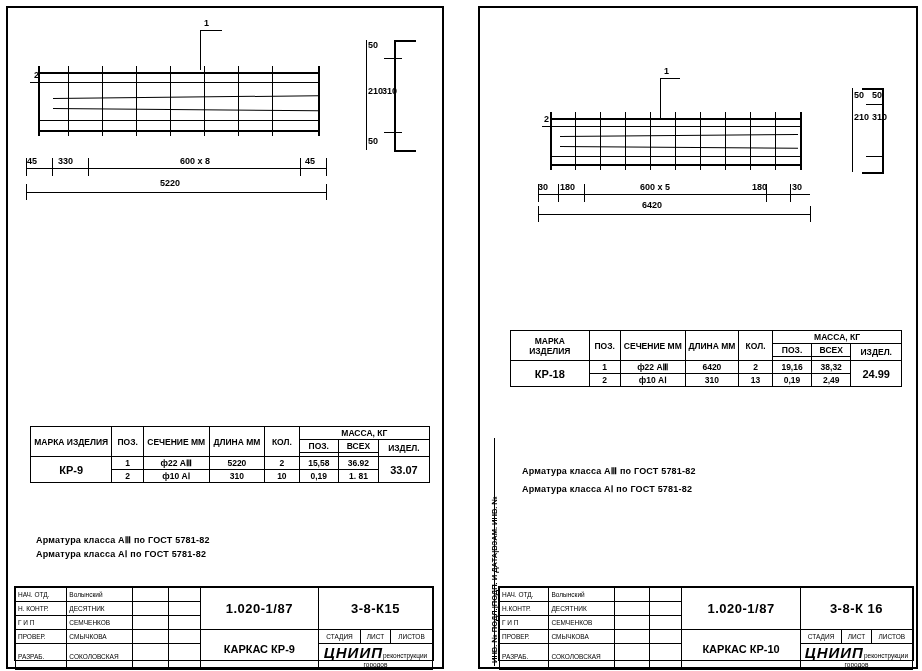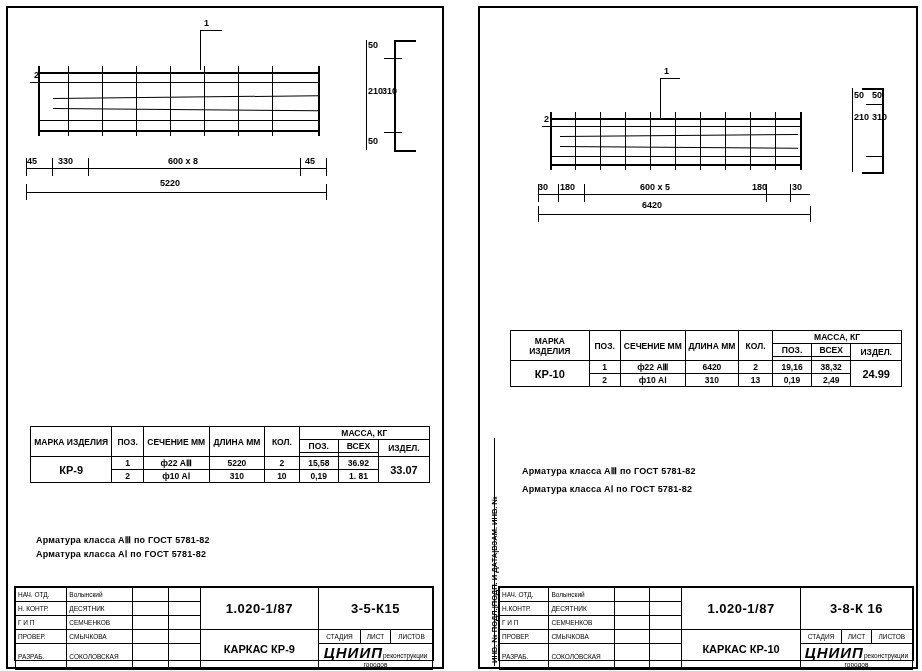--- a/index.html
+++ b/index.html
@@ -61,21 +61,21 @@
     <div class="lbl" style="left:26px;top:62px;">2</div>
 
     <div class="hline" style="left:18px;top:160px;width:300px;"></div>
     <div class="vline" style="left:18px;top:150px;height:18px;"></div>
     <div class="vline" style="left:44px;top:150px;height:18px;"></div>
     <div class="vline" style="left:80px;top:150px;height:18px;"></div>
     <div class="vline" style="left:292px;top:150px;height:18px;"></div>
     <div class="vline" style="left:318px;top:150px;height:18px;"></div>
     <div class="lbl" style="left:19px;top:148px;">45</div>
     <div class="lbl" style="left:50px;top:148px;">330</div>
-    <div class="lbl" style="left:160px;top:148px;">600 x 8</div>
+    <div class="lbl" style="left:172px;top:148px;">600 x 8</div>
     <div class="lbl" style="left:297px;top:148px;">45</div>
 
     <div class="hline" style="left:18px;top:184px;width:300px;"></div>
     <div class="vline" style="left:18px;top:176px;height:16px;"></div>
     <div class="vline" style="left:318px;top:176px;height:16px;"></div>
     <div class="lbl" style="left:152px;top:170px;">5220</div>
   </div>
 
   <div>
     <div class="vline2" style="left:386px;top:32px;height:110px;"></div>
@@ -138,21 +138,21 @@
 
   <div class="stamp" style="left:6px;top:578px;width:418px;height:73px;">
     <table>
       <tbody>
           <tr>
         <td style="width:48px;height:13px;" class="tiny">НАЧ. ОТД.</td>
         <td style="width:62px;" class="tiny">Волынский</td>
         <td style="width:34px;"></td>
         <td style="width:30px;"></td>
         <td rowspan="3" style="width:118px;text-align:center;" class="big">1.020-1/87</td>
-        <td rowspan="3" style="width:110px;text-align:center;" class="big">3-5-К15</td>
+        <td rowspan="3" style="width:110px;text-align:center;" class="big">3-8-К15</td>
       </tr>
       <tr>
         <td style="height:13px;" class="tiny">Н. КОНТР.</td>
         <td class="tiny">ДЕСЯТНИК</td>
         <td></td>
         <td></td>
       </tr>
       <tr>
         <td style="height:13px;" class="tiny">Г И П</td>
         <td class="tiny">СЕМЧЕНКОВ</td>
@@ -269,21 +269,21 @@
     <tr>
       <td style="width:38px;">ПОЗ.</td>
       <td style="width:38px;">ВСЕХ</td>
       <td rowspan="2" style="width:50px;">ИЗДЕЛ.</td>
     </tr>
     <tr>
           <td style="height:1px;border-top:none;border-bottom:none;"></td>
           <td style="border-top:none;border-bottom:none;"></td>
         </tr>
     <tr>
-      <td rowspan="2" class="mid">КР-10</td>
+      <td rowspan="2" class="mid">КР-18</td>
       <td>1</td>
       <td>ф22 АⅢ</td>
       <td>6420</td>
       <td>2</td>
       <td>19,16</td>
       <td>38,32</td>
       <td rowspan="2" class="mid">24.99</td>
     </tr>
     <tr>
       <td>2</td>

